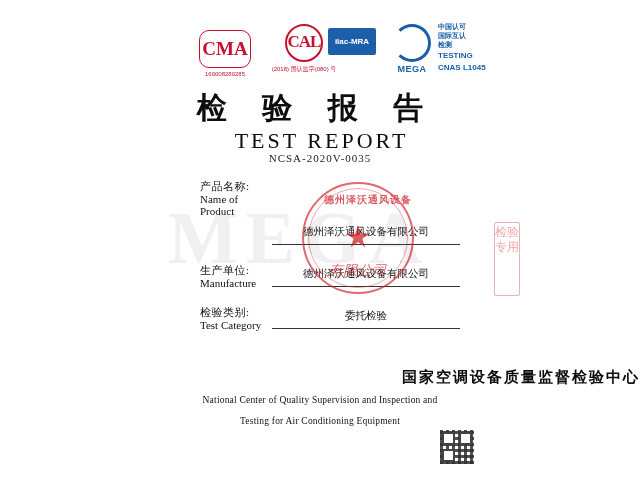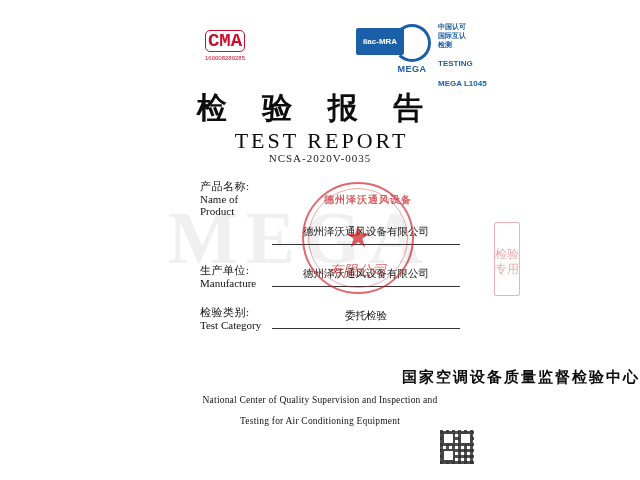--- a/index.html
+++ b/index.html
@@ -30,29 +30,29 @@
     height: 62px;
   }
   .logo {
     position: absolute;
     text-align: center;
   }
 
   
   .logo-cma { left: 188px; top: 20px; width: 74px; }
   .cma-mark {
-    font-family: Liberation Mono, monospace;
+    font-family: Liberation Serif, serif;
     font-size: 19px;
     font-weight: bold;
     color: #c8102e;
     letter-spacing: 0px;
     line-height: 20px;
     border: 1px solid #c8102e;
-    border-radius: 5px;
-    padding: 0 2px;
+    border-radius: 10px;
+    padding: 8px 2px;
     display: inline-block;
   }
   .cma-num {
     font-family: "Liberation Sans", sans-serif;
     font-size: 6px;
     color: #c8102e;
     margin-top: 3px;
     letter-spacing: 0px;
   }
 
@@ -72,21 +72,21 @@
     letter-spacing: -1px;
   }
   .cal-num {
     font-family: "Liberation Sans", sans-serif;
     font-size: 6px;
     color: #c8102e;
     margin-top: 3px;
   }
 
   
-  .logo-ilac { left: 324px; top: 18px; width: 56px; padding-left: 28px; }
+  .logo-ilac { left: 324px; top: 18px; width: 56px; }
   .ilac-box {
     width: 48px;
     height: 27px;
     margin: 0 auto;
     background: #1b5fa8;
     color: #ffffff;
     font-family: "Liberation Sans", sans-serif;
     font-size: 8px;
     font-weight: bold;
     line-height: 27px;
@@ -126,21 +126,21 @@
     color: #1b5fa8;
     line-height: 9px;
     font-weight: bold;
   }
   .cnastext-en {
     font-family: "Liberation Sans", sans-serif;
     font-size: 8px;
     color: #1b5fa8;
     font-weight: bold;
     line-height: 10px;
-    margin-top: 10px;
+    margin-top: 2px;
   }
 
   
   .title-cn {
     position: absolute;
     top: 88px;
     left: 0;
     width: 620px;
     text-align: center;
     font-family: "Liberation Serif", serif;
@@ -318,21 +318,21 @@
     left: 494px;
     width: 26px;
     height: 74px;
     border: 1.5px solid rgba(205, 32, 38, 0.35);
     border-radius: 2px;
     color: rgba(205, 32, 38, 0.4);
     font-family: "Liberation Serif", serif;
     font-size: 12px;
     line-height: 15px;
     text-align: center;
-    padding-top: 24px;
+    padding-top: 2px;
     box-sizing: border-box;
     pointer-events: none;
   }
 
   
   .qr {
     position: absolute;
     top: 430px;
     left: 440px;
     width: 34px;
@@ -356,36 +356,40 @@
 
 <div class="page">
 
   <div class="logo-bar">
 
     <div class="logo logo-cma">
       <div class="cma-mark">CMA</div>
       <div class="cma-num">160008280285</div>
     </div>
 
+    <div class="logo logo-cal">
+      <div class="cal-circle">CAL</div>
+      <div class="cal-num">(2018) 国认监字(080) 号</div>
+    </div>
 
     <div class="logo logo-ilac">
       <div class="ilac-box">ilac-MRA</div>
     </div>
 
     <div class="logo logo-cnas">
       <div class="cnas-ring"></div>
       <div class="cnas-text">MEGA</div>
     </div>
 
     <div class="logo logo-cnastext">
       <div class="cnastext-cn">中国认可</div>
       <div class="cnastext-cn">国际互认</div>
       <div class="cnastext-cn">检测</div>
       <div class="cnastext-en">TESTING</div>
-      <div class="cnastext-en">MEGA L1045</div>
+      <div class="cnastext-en">CNAS L1045</div>
     </div>
 
   </div>
 
   <div class="watermark">MEGA</div>
 
   <div class="title-cn">检 验 报 告</div>
   <div class="title-en">TEST REPORT</div>
   <div class="report-no">NCSA-2020V-0035</div>
 

